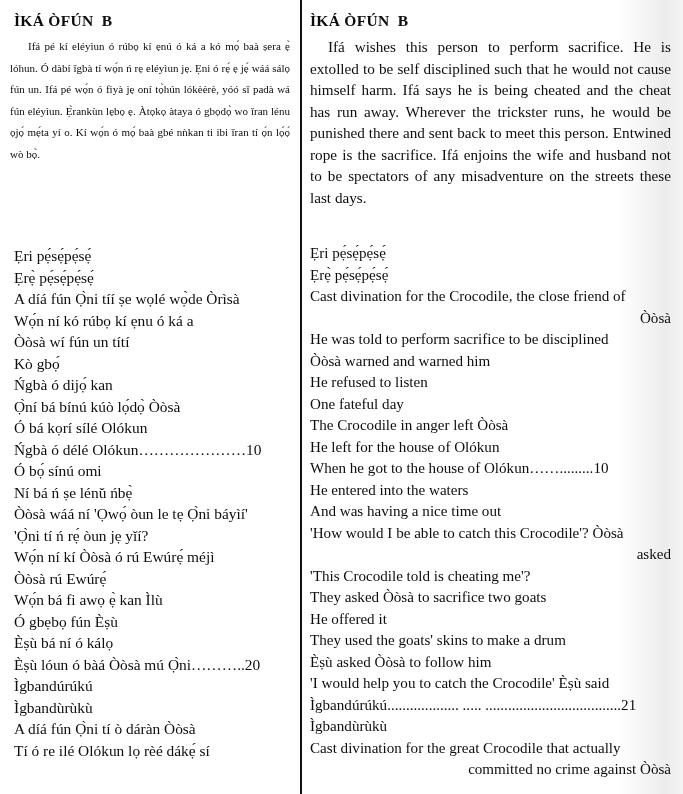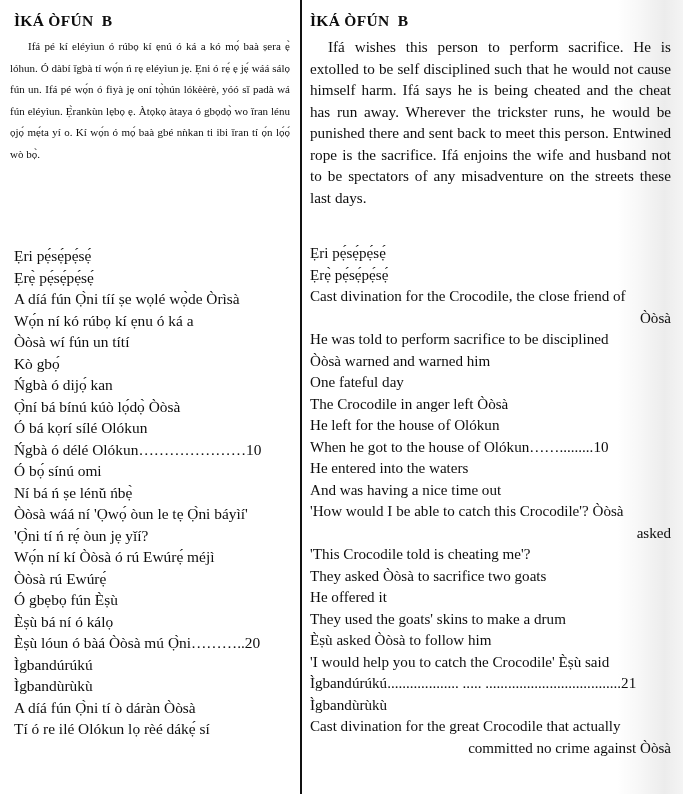--- a/index.html
+++ b/index.html
@@ -134,20 +134,21 @@
       <li>Ńgbà ó dijọ́ kan</li>
       <li>Ọ̀ní bá bínú kúò lọ́dọ̀ Òòsà</li>
       <li>Ó bá kọrí sílé Olókun</li>
       <li>Ńgbà ó délé Olókun…………………10</li>
       <li>Ó bọ́ sínú omi</li>
       <li>Ní bá ń ṣe lénu̇̌ ńbẹ̀</li>
       <li>Òòsà wáá ní 'Ọwọ́ òun le tẹ Ọ̀ni báyìí'</li>
       <li>'Ọ̀ni tí ń rẹ́ òun jẹ yǐí?</li>
       <li>Wọ́n ní kí Òòsà ó rú Ewúrẹ́ méjì</li>
       <li>Òòsà rú Ewúrẹ́</li>
+      <li>Wọ́n bá fi awọ ẹ̀ kan Ìlù</li>
       <li>Ó gbẹbọ fún Èṣù</li>
       <li>Èṣù bá ní ó kálọ</li>
       <li>Èṣù lóun ó bàá Òòsà mú Ọ̀ni………..20</li>
       <li>Ìgbandúrúkú</li>
       <li>Ìgbandùrùkù</li>
       <li>A díá fún Ọ̀ni tí ò dáràn Òòsà</li>
       <li>Tí ó re ilé Olókun lọ rèé dákẹ́ sí</li>
     </ul>
   </div>
 
@@ -155,20 +156,21 @@
     <h1 class="chapter-title">ÌKÁ ÒFÚN  B</h1>
 
     <p class="intro">Ifá wishes this person to perform sacrifice. He is extolled to be self disciplined such that he would not cause himself harm. Ifá says he is being cheated and the cheat has run away. Wherever the trickster runs, he would be punished there and sent back to meet this person. Entwined rope is the sacrifice. Ifá enjoins the wife and husband not to be spectators of any misadventure on the streets these last days.</p>
 
     <ul class="verse">
       <li><span>Ẹri pẹ́sẹ́pẹ́sẹ́</span></li>
       <li><span>Ẹrẹ̀ pẹ́sẹ́pẹ́sẹ́</span></li>
       <li class="wrapped"><span>Cast divination for the Crocodile, the close friend of</span><span class="runover">Òòsà</span></li>
       <li><span>He was told to perform sacrifice to be disciplined</span></li>
       <li><span>Òòsà warned and warned him</span></li>
+      <li><span>He refused to listen</span></li>
       <li><span>One fateful day</span></li>
       <li><span>The Crocodile in anger left Òòsà</span></li>
       <li><span>He left for the house of Olókun</span></li>
       <li><span>When he got to the house of Olókun…….........10</span></li>
       <li><span>He entered into the waters</span></li>
       <li><span>And was having a nice time out</span></li>
       <li class="wrapped"><span>'How would I be able to catch this Crocodile'? Òòsà</span><span class="runover">asked</span></li>
       <li><span>'This Crocodile told is cheating me'?</span></li>
       <li><span>They asked Òòsà to sacrifice two goats</span></li>
       <li><span>He offered it</span></li>

